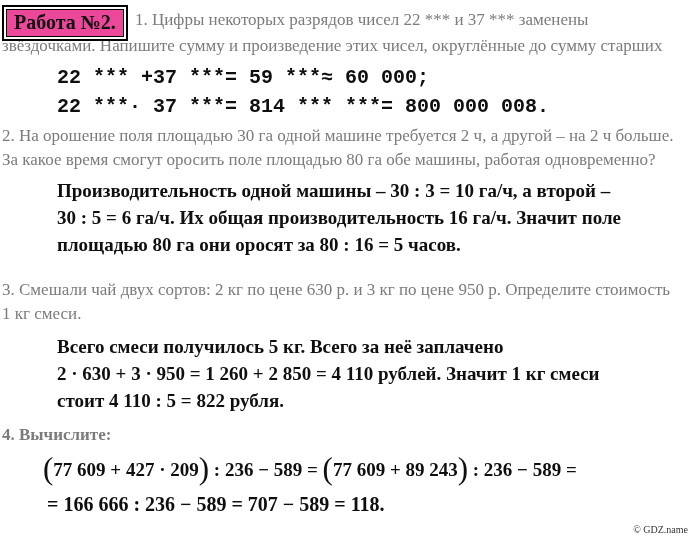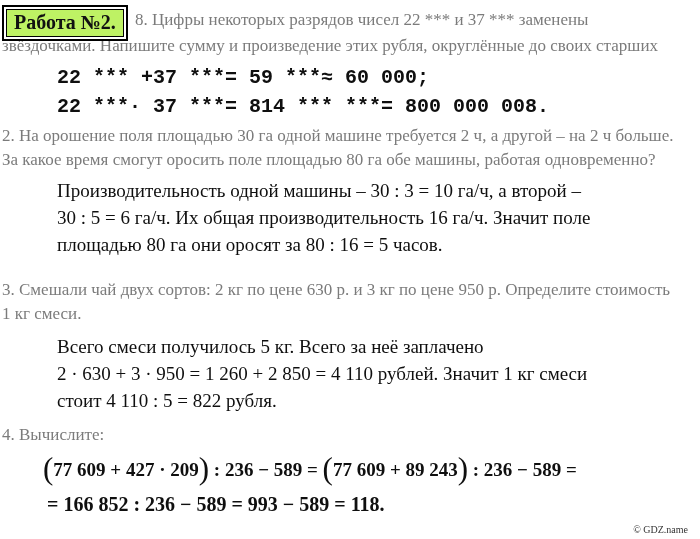--- a/index.html
+++ b/index.html
@@ -22,53 +22,53 @@
     position: absolute;
     left: 6px;
     top: 9px;
     font-size: 20px;
     font-weight: bold;
     color: #111;
     border: 1px solid #000;
     outline: 2px solid #000;
     outline-offset: 2px;
     padding: 1px 7px 2px 7px;
-    background: #bef264;
+    background: #ec4899;
     white-space: nowrap;
   }
   .stmt {
     color: #7b7b7b;
     font-size: 17px;
     line-height: 24px;
     white-space: nowrap;
   }
   .p1-line1 { margin-left: 133px; line-height: 28px; }
   .sol {
     color: #0f0f0f;
-    font-weight: normal;
+    font-weight: bold;
     font-size: 19px;
     line-height: 27px;
     margin-left: 55px;
     white-space: nowrap;
   }
   .formula1 {
     color: #0f0f0f;
     font-weight: bold;
     font-size: 20px;
     line-height: 29px;
     margin-left: 55px;
     white-space: nowrap;
     font-family: Liberation Mono, monospace;
   }
   .block-f1 { margin-top: 5px; }
   .block-p2 { margin-top: 3px; }
   .block-s2 { margin-top: 5px; }
   .block-p3 { margin-top: 20px; }
   .block-s3 { margin-top: 7px; }
-  .block-p4 { margin-top: 9px; }
+  .block-p4 { margin-top: 9px; font-weight: bold; }
   .f4-line1 {
     margin-top: 2px;
     margin-left: 41px;
     color: #0f0f0f;
     font-weight: bold;
     font-size: 19px;
     line-height: 40px;
     white-space: nowrap;
   }
   .f4-line2 {
@@ -95,22 +95,22 @@
   }
 </style>
 </head>
 <body>
 
 <div class="page">
 
   <div class="badge">Работа №2.</div>
 
   <div class="block-p1">
-    <div class="stmt p1-line1">8. Цифры некоторых разрядов чисел 22 *** и 37 *** заменены</div>
-    <div class="stmt">звёздочками. Напишите сумму и произведение этих рубля, округлённые до своих старших</div>
+    <div class="stmt p1-line1">1. Цифры некоторых разрядов чисел 22 *** и 37 *** заменены</div>
+    <div class="stmt">звёздочками. Напишите сумму и произведение этих чисел, округлённые до сумму старших</div>
   </div>
 
   <div class="block-f1">
     <div class="formula1">22 *** +37 ***= 59 ***≈ 60 000;</div>
     <div class="formula1">22 ***· 37 ***= 814 *** ***= 800 000 008.</div>
   </div>
 
   <div class="block-p2">
     <div class="stmt">2. На орошение поля площадью 30 га одной машине требуется 2 ч, а другой – на 2 ч больше.</div>
     <div class="stmt">За какое время смогут оросить поле площадью 80 га обе машины, работая одновременно?</div>
@@ -132,18 +132,18 @@
     <div class="sol">2 · 630 + 3 · 950 = 1 260 + 2 850 = 4 110 рублей. Значит 1 кг смеси</div>
     <div class="sol">стоит 4 110 : 5 = 822 рубля.</div>
   </div>
 
   <div class="block-p4">
     <div class="stmt">4. Вычислите:</div>
   </div>
 
   <div>
     <div class="f4-line1"><span class="bigparen">(</span><span>77 609 + 427 · 209</span><span class="bigparen">)</span><span> : 236 − 589 = </span><span class="bigparen">(</span><span>77 609 + 89 243</span><span class="bigparen">)</span><span> : 236 − 589 =</span></div>
-    <div class="f4-line2">= 166 852 : 236 − 589 = 993 − 589 = 118.</div>
+    <div class="f4-line2">= 166 666 : 236 − 589 = 707 − 589 = 118.</div>
   </div>
 
   <div class="watermark">© GDZ.name</div>
 
 </div>
 
 </body></html>

